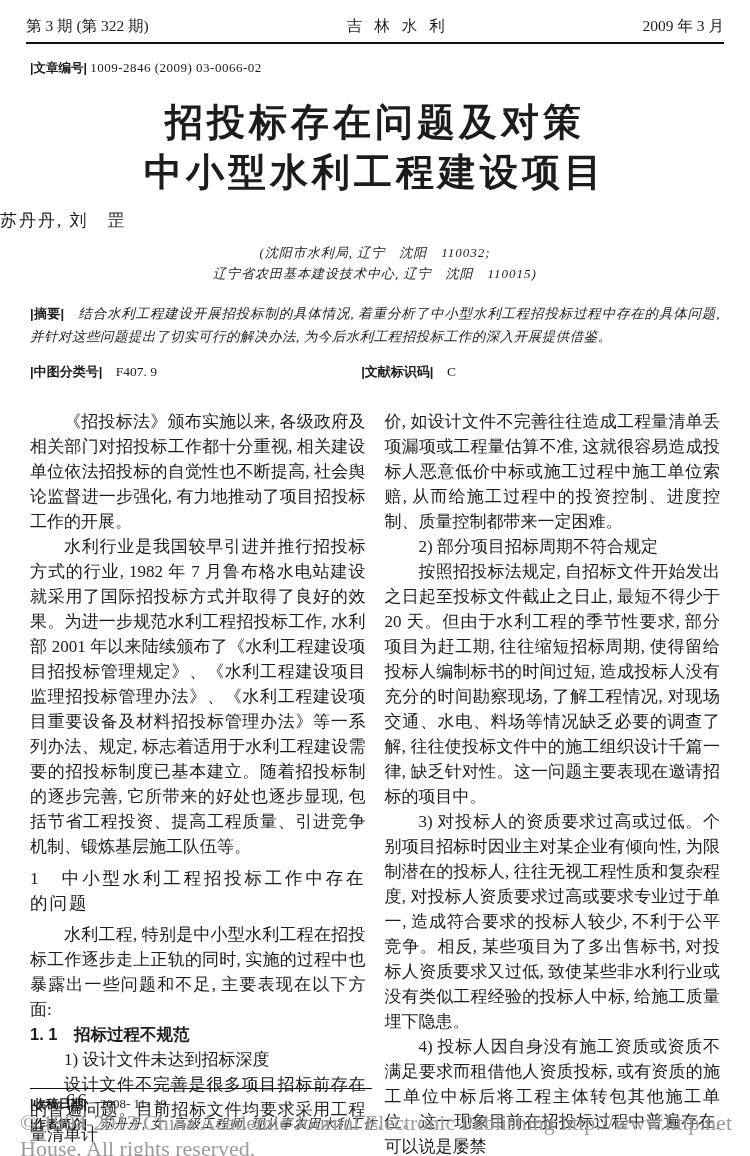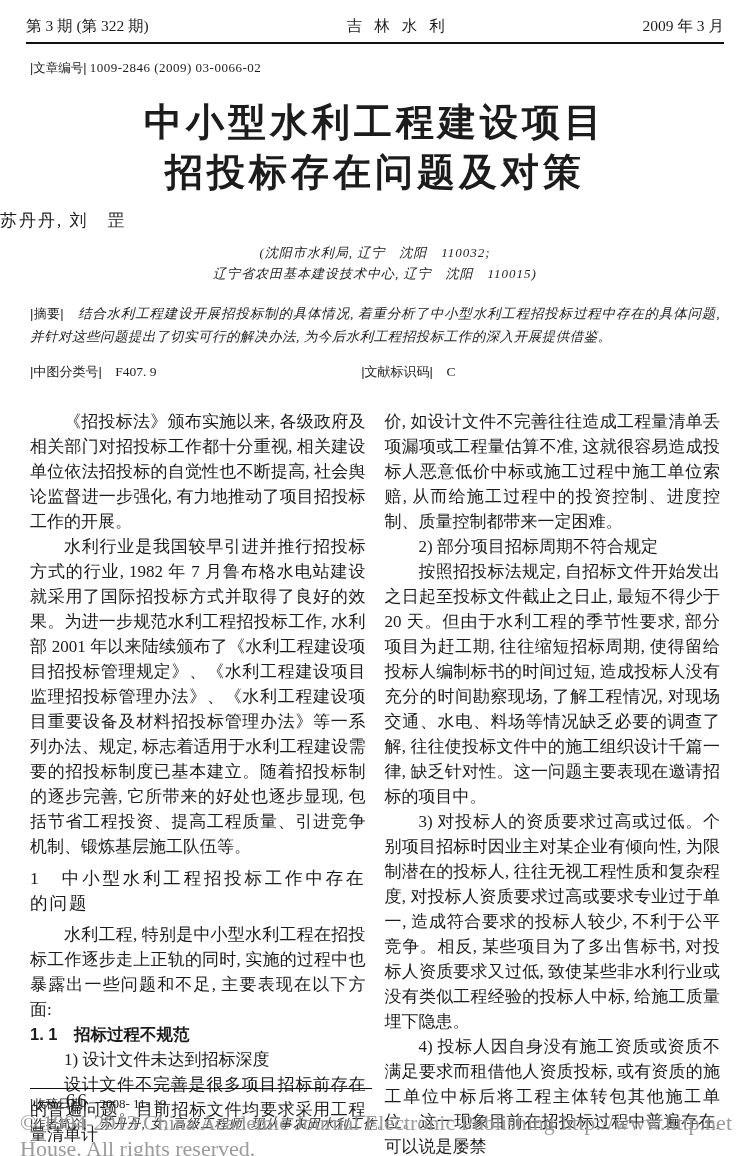--- a/index.html
+++ b/index.html
@@ -27,21 +27,21 @@
     margin: 5px 26px 0 26px;
     border-bottom: 2.2px solid #111;
   }
   
   .article-number {
     margin: 16px 0 0 30px;
     font-size: 12.5px;
   }
   .bar-label {
     font-family: "Liberation Sans", "DejaVu Sans", sans-serif;
-    font-weight: 400;
+    font-weight: 700;
   }
   .article-number .val { font-size: 13px; letter-spacing: .5px; }
   
   .title-block { text-align: center; margin-top: 20px; line-height: 50px; }
   .title-line {
     font-family: "Liberation Sans", "DejaVu Sans", sans-serif;
     font-weight: 700;
     font-size: 38px;
     letter-spacing: 4px;
   }
@@ -111,22 +111,22 @@
     <span>2009 年 3 月</span>
   </div>
   <div class="jheader-rule"></div>
 
   <div class="article-number">
     <span class="bar-label">|文章编号|</span>
     <span class="val">1009-2846 (2009) 03-0066-02</span>
   </div>
 
   <div class="title-block">
+    <div class="title-line">招投标存在问题及对策</div>
     <div class="title-line">中小型水利工程建设项目</div>
-    <div class="title-line">招投标存在问题及对策</div>
   </div>
 
   <div class="authors">苏丹丹, 刘　罡</div>
   <div class="affiliations">
     <div>(沈阳市水利局, 辽宁　沈阳　110032;</div>
     <div>辽宁省农田基本建设技术中心, 辽宁　沈阳　110015)</div>
   </div>
 
   <div class="meta-block">
     <p><span class="bar-label">|摘要|</span>　<span class="kai">结合水利工程建设开展招投标制的具体情况, 着重分析了中小型水利工程招投标过程中存在的具体问题, 并针对这些问题提出了切实可行的解决办法, 为今后水利工程招投标工作的深入开展提供借鉴。</span></p>

